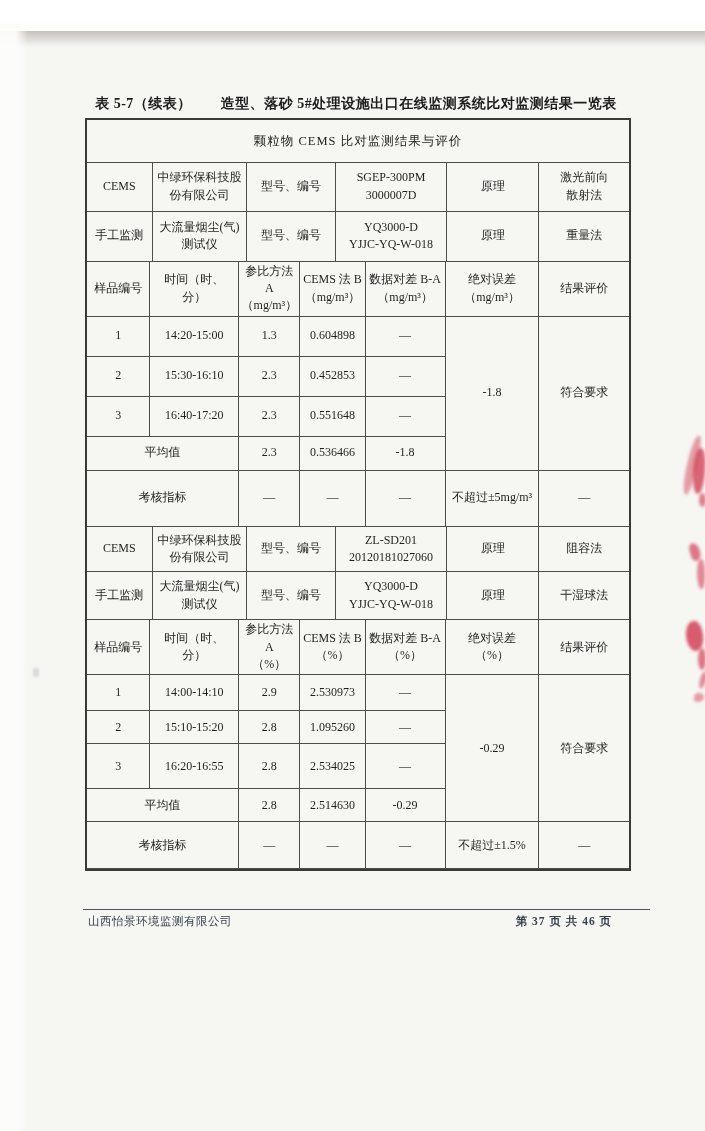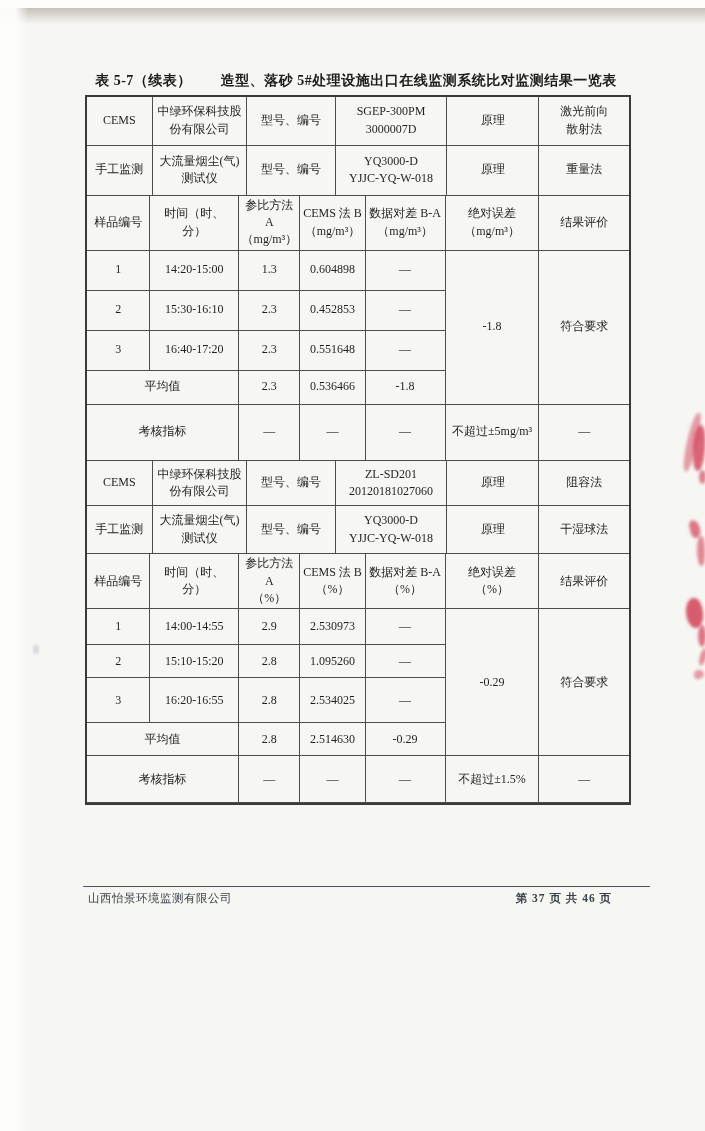--- a/index.html
+++ b/index.html
@@ -8,20 +8,21 @@
     background:#ffffff;
     font-family:"Liberation Serif","DejaVu Serif",serif;
     color:#222;
     position:relative;
     overflow:hidden;
   }
   .page{
     position:absolute;inset:0;
     background:#f6f6f3;
     overflow:hidden;
+    margin-top:23px;
   }
   
   .edge-top-white{position:absolute;left:0;top:0;width:705px;height:8px;background:#fdfdfc;}
   .edge-top{position:absolute;left:0;top:8px;width:705px;height:16px;
     background:linear-gradient(to bottom,rgba(186,181,173,.8),rgba(246,246,243,0));}
   .edge-left{position:absolute;left:0;top:0;width:28px;height:1131px;
     background:linear-gradient(to right,rgba(253,253,252,.95) 55%,rgba(253,253,252,0));}
   .smudge{position:absolute;left:33px;top:645px;width:6px;height:9px;
     background:#c3c6cc;opacity:.55;filter:blur(1px);border-radius:2px;}
   .stamp{position:absolute;background:#d24257;filter:blur(1.6px);}
@@ -63,20 +64,21 @@
 <div class="page">
 
   <div class="edge-top-white"></div>
   <div class="edge-top"></div>
   <div class="edge-left"></div>
 
   <div class="title">表 5-7（续表）　　造型、落砂 5#处理设施出口在线监测系统比对监测结果一览表</div>
 
   <div class="wrap">
 
+    <div class="sec-title" style="height:42px">颗粒物 CEMS 比对监测结果与评价</div>
 
     <table class="inner equip">
       <colgroup>
           <col style="width:12%">
           <col style="width:17.5%">
           <col style="width:16.3%">
           <col style="width:20.6%">
           <col style="width:17%">
           <col style="width:16.6%">
         </colgroup>
@@ -222,21 +224,21 @@
         <td>CEMS 法 B
 （%）</td>
         <td>数据对差 B-A
 （%）</td>
         <td>绝对误差
 （%）</td>
         <td>结果评价</td>
       </tr>
       <tr style="height:36px">
         <td>1</td>
-        <td>14:00-14:55</td>
+        <td>14:00-14:10</td>
         <td>2.9</td>
         <td>2.530973</td>
         <td>—</td>
         <td rowspan="4">-0.29</td>
         <td rowspan="4">符合要求</td>
       </tr>
       <tr style="height:33px">
         <td>2</td>
         <td>15:10-15:20</td>
         <td>2.8</td>

